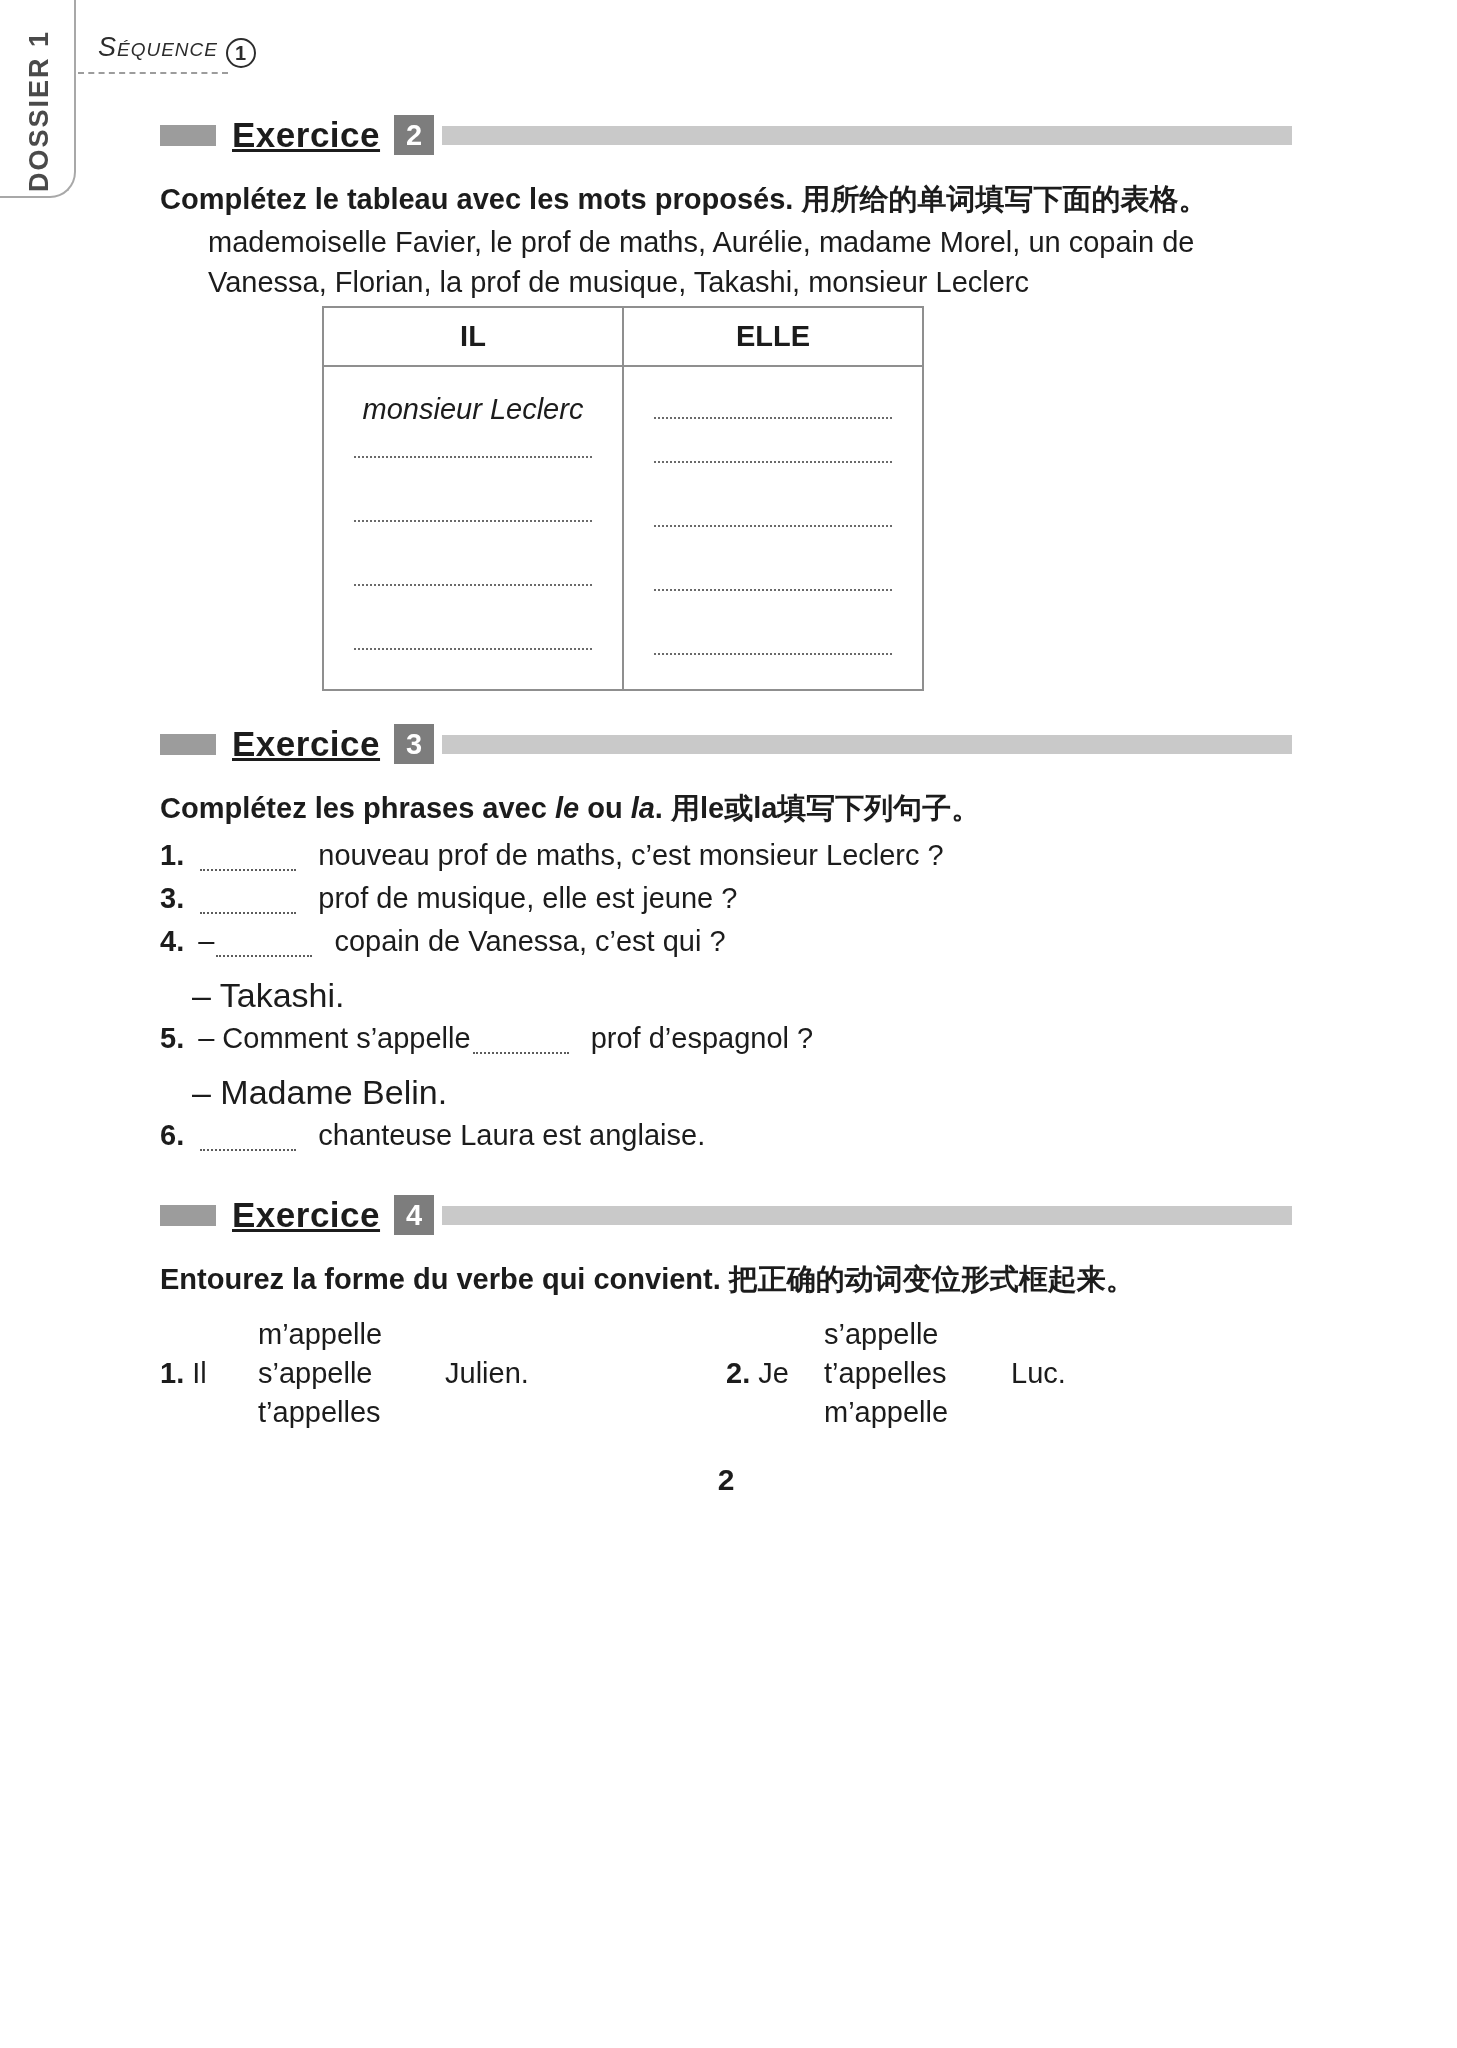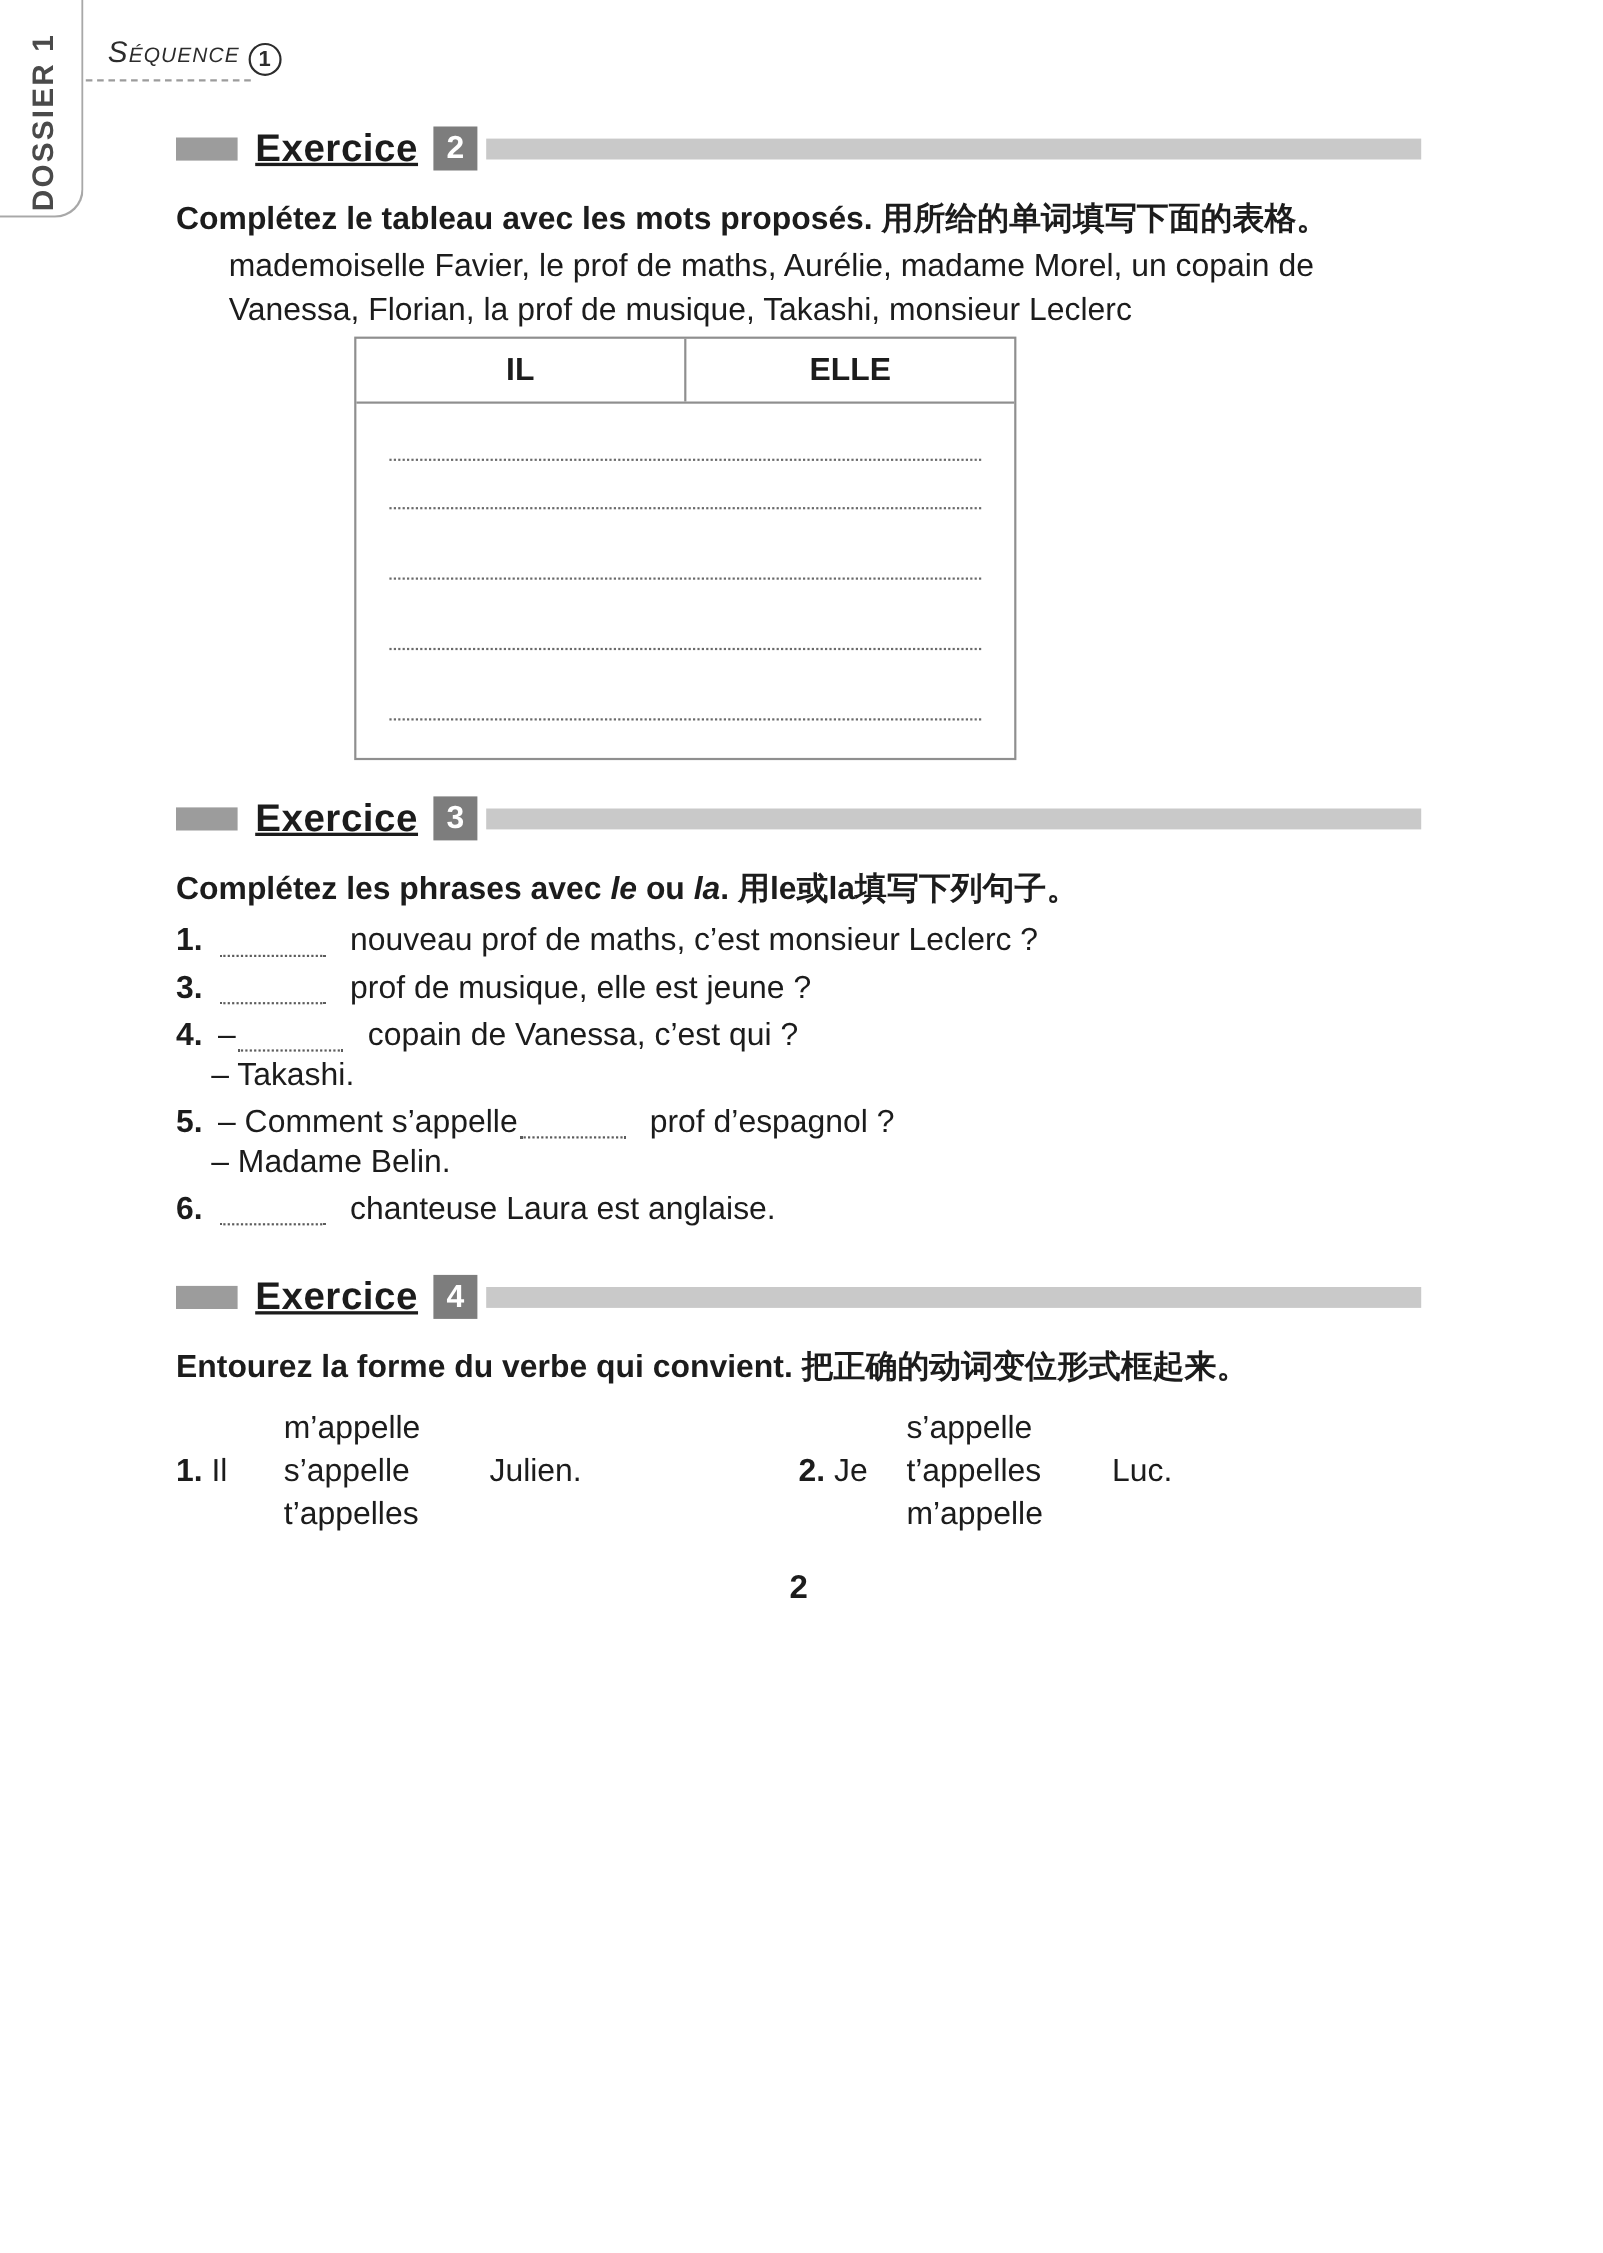--- a/index.html
+++ b/index.html
@@ -74,21 +74,21 @@
 
   
   .ex3 { margin-top:30px; }
   .q-row  { font-size:29px; margin-top:9px; line-height:34px; }
   .q-num  { font-weight:bold; margin-right:14px; }
   .q-blank{
     display:inline-block; width:96px; height:20px;
     border-bottom:2px dotted #5c5c5c;
     margin:0 14px 0 2px; vertical-align:-6px;
   }
-  .q-sub  { margin:2px 0 0 32px; font-size:29px; line-height:34px; }
+  .q-sub  { margin:20px 0 0 32px; font-size:34px; line-height:34px; }
 
   
   .ex4 { margin-top:40px; }
   .v-row    { display:flex; margin-top:18px; }
   .v-group  { width:580px; display:flex; align-items:center; }
   .v-label  { font-size:29px; min-width:98px; }
   .v-label b{ font-weight:bold; }
   .v-options{ display:flex; flex-direction:column; gap:6px; width:187px; font-size:29px; }
   .v-name   { font-size:29px; }
 
@@ -118,20 +118,27 @@
       <span>用所给的单词填写下面的表格。</span>
     </p>
     <p class="wordbank">mademoiselle Favier, le prof de maths, Aurélie, madame Morel, un copain de Vanessa, Florian, la prof de musique, Takashi, monsieur Leclerc</p>
 
     <div class="il-table">
       <div class="t-head">
         <div class="t-hcell">IL</div>
         <div class="t-hcell">ELLE</div>
       </div>
       <div class="t-body">
+        <div class="tcol col-il">
+          <div class="t-name">monsieur Leclerc</div>
+        <div class="dotline"></div>
+            <div class="dotline"></div>
+            <div class="dotline"></div>
+            <div class="dotline"></div>
+          </div>
         <div class="tcol col-elle">
             <div class="dotline"></div>
             <div class="dotline"></div>
             <div class="dotline"></div>
             <div class="dotline"></div>
             <div class="dotline"></div>
           </div>
       </div>
     </div>
 

